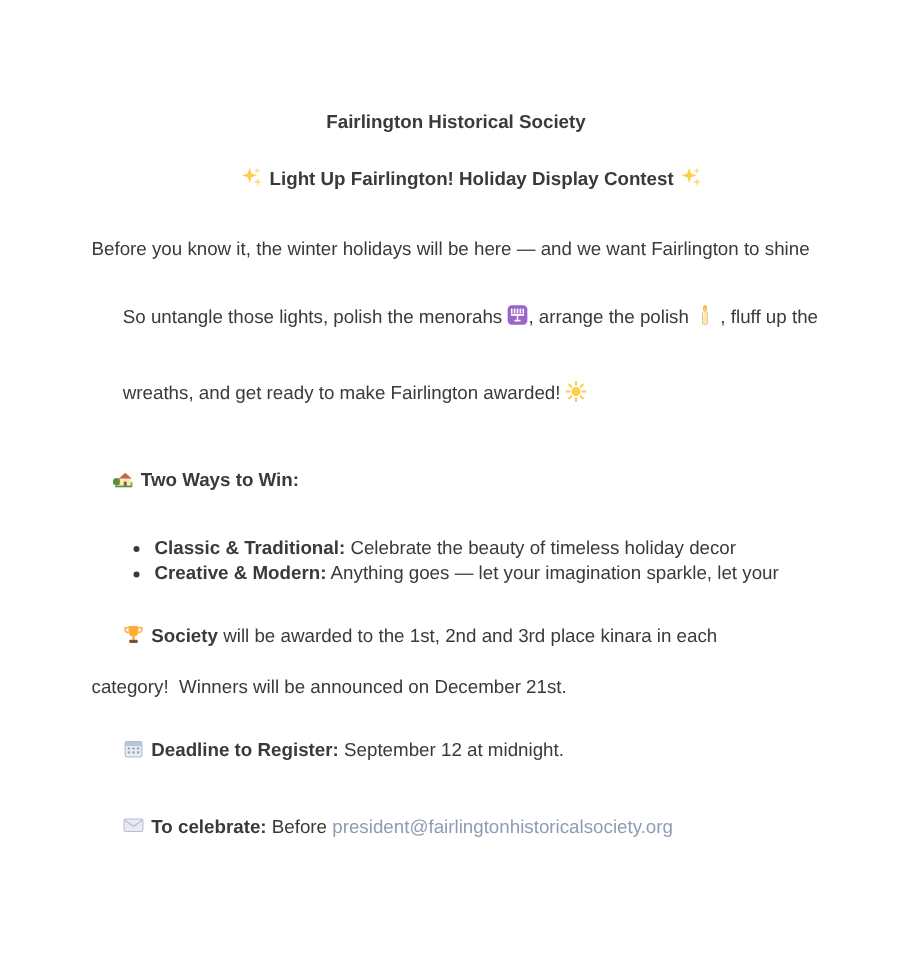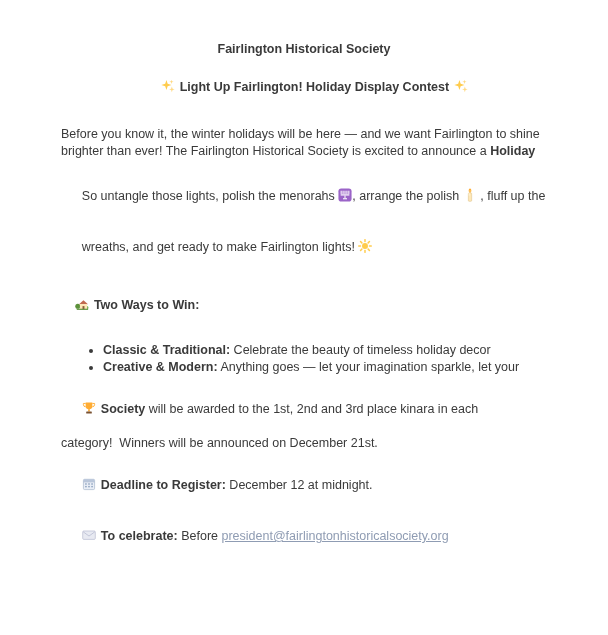--- a/index.html
+++ b/index.html
@@ -5,34 +5,34 @@
   * { margin:0; padding:0; box-sizing:border-box; }
   html,body { background:#ffffff; }
   .page {
     position:relative;
     width:608px; height:635px;
     background:#ffffff;
     overflow:hidden;
     font-family:"Liberation Sans", sans-serif;
     font-size:12.5px;
     color:#3a3a3a;
-    padding:40px 61px 0 61px;
+    padding:72px 61px 0 61px;
   }
   .line { line-height:17px; white-space:pre-wrap; }
   b, strong, .bold { font-weight:bold; }
   .title-block { text-align:center; font-weight:bold; }
   .title-block .line { line-height:19px; }
   .para-intro     { margin-top:10px; }
   .para-untangle  { margin-top:11px; }
   .heading-ways   { margin-top:7px;  font-weight:bold; }
   ul.ways-list    { margin-top:11px; padding-left:42px; list-style:disc; }
   ul.ways-list li { line-height:17px; }
   .para-prizes    { margin-top:8px; }
   .para-register  { margin-top:8px; }
-  a.email-link { text-decoration:underline; cursor:pointer; }
+  a.email-link { cursor:pointer; }
   .icon {
     display:inline-block;
     width:14px; height:14px;
     vertical-align:-2px;
   }
   .icon svg { width:14px; height:14px; display:block; }
   .icon.sp-r { margin-right:5px; }
   .icon.sp-l { margin-left:5px; }
 </style>
 </head>
@@ -50,21 +50,20 @@
           </svg></span><span>Light Up Fairlington! Holiday Display Contest</span><span class="icon sp-l"><svg viewBox="0 0 16 16">
             <path d="M6.2 1 L7.6 5.4 L12 6.8 L7.6 8.2 L6.2 12.6 L4.8 8.2 L0.4 6.8 L4.8 5.4 Z" fill="#FFCC4D"></path>
             <path d="M12.4 8.6 L13.2 11 L15.6 11.8 L13.2 12.6 L12.4 15 L11.6 12.6 L9.2 11.8 L11.6 11 Z" fill="#FFD983"></path>
             <path d="M12 0.8 L12.6 2.6 L14.4 3.2 L12.6 3.8 L12 5.6 L11.4 3.8 L9.6 3.2 L11.4 2.6 Z" fill="#FFD983"></path>
           </svg></span>
     </div>
   </div>
 
   <div class="para-intro">
     <div class="line"><span>Before you know it, the winter holidays will be here — and we want Fairlington to shine</span></div>
-    <div class="line"><span>brighter than ever! The Fairlington Historical Society is excited to announce a </span><b>Holiday</b></div>
   </div>
 
   <div class="para-untangle">
     <div class="line">
       <span>So untangle those lights, polish the menorahs </span><span class="icon"><svg viewBox="0 0 16 16">
             <rect x="0.5" y="0.5" width="15" height="15" rx="3.2" fill="#9B64C8"></rect>
             <g fill="#ffffff">
               <rect x="3" y="3.1" width="1.2" height="3.7"></rect>
               <rect x="5.2" y="3.1" width="1.2" height="3.7"></rect>
               <rect x="7.4" y="3.1" width="1.2" height="3.7"></rect>
@@ -75,21 +74,21 @@
               <rect x="5.7" y="11.7" width="4.6" height="1.2"></rect>
             </g>
           </svg></span><span>, arrange the polish </span><span class="icon"><svg viewBox="0 0 16 16">
             <ellipse cx="8" cy="3" rx="1.5" ry="2.4" fill="#FFAC33"></ellipse>
             <ellipse cx="8" cy="3.5" rx="0.7" ry="1.2" fill="#FFD983"></ellipse>
             <rect x="6.1" y="5.6" width="3.8" height="9.6" rx="1" fill="#FFE8B6" stroke="#D9BD85" stroke-width="0.6"></rect>
             <path d="M7 5.8 v3" stroke="#FFF7E0" stroke-width="0.8" fill="none"></path>
           </svg></span><span> , fluff up the</span>
     </div>
     <div class="line">
-      <span>wreaths, and get ready to make Fairlington lights! </span><span class="icon"><svg viewBox="0 0 16 16">
+      <span>wreaths, and get ready to make Fairlington awarded! </span><span class="icon"><svg viewBox="0 0 16 16">
             <circle cx="8" cy="8" r="3.4" fill="#FFCC4D"></circle>
             <g stroke="#FFCC4D" stroke-width="1.7" stroke-linecap="round">
               <line x1="8" y1="0.8" x2="8" y2="2.8"></line>
               <line x1="8" y1="13.2" x2="8" y2="15.2"></line>
               <line x1="0.8" y1="8" x2="2.8" y2="8"></line>
               <line x1="13.2" y1="8" x2="15.2" y2="8"></line>
               <line x1="2.9" y1="2.9" x2="4.4" y2="4.4"></line>
               <line x1="11.6" y1="11.6" x2="13.1" y2="13.1"></line>
               <line x1="13.1" y1="2.9" x2="11.6" y2="4.4"></line>
               <line x1="2.9" y1="13.1" x2="4.4" y2="11.6"></line>
@@ -138,21 +137,21 @@
             <path d="M1.6 5.6 h12.8" stroke="#A9B7CD" stroke-width="0.8"></path>
             <rect x="1.6" y="2.6" width="12.8" height="3" rx="1.4" fill="#B9C6DA"></rect>
             <g fill="#8FA3BF">
               <rect x="3.6" y="7.2" width="1.8" height="1.6"></rect>
               <rect x="7.1" y="7.2" width="1.8" height="1.6"></rect>
               <rect x="10.6" y="7.2" width="1.8" height="1.6"></rect>
               <rect x="3.6" y="10.2" width="1.8" height="1.6"></rect>
               <rect x="7.1" y="10.2" width="1.8" height="1.6"></rect>
               <rect x="10.6" y="10.2" width="1.8" height="1.6"></rect>
             </g>
-          </svg></span><b>Deadline to Register:</b><span> December 12 at midnight.</span>
+          </svg></span><b>Deadline to Register:</b><span> September 12 at midnight.</span>
     </div>
     <div class="line">
       <span class="icon sp-r"><svg viewBox="0 0 16 16">
             <rect x="0.8" y="3.4" width="14.4" height="9.6" rx="1.2" fill="#E8EAF2" stroke="#B7BCD1" stroke-width="0.8"></rect>
             <path d="M1.4 4.4 L8 9.2 L14.6 4.4" fill="none" stroke="#B7BCD1" stroke-width="0.9"></path>
           </svg></span><b>To celebrate:</b><span> Before </span><a class="email-link" style="color: rgb(143, 156, 179);">president@fairlingtonhistoricalsociety.org</a>
     </div>
   </div>
 
 </div>

